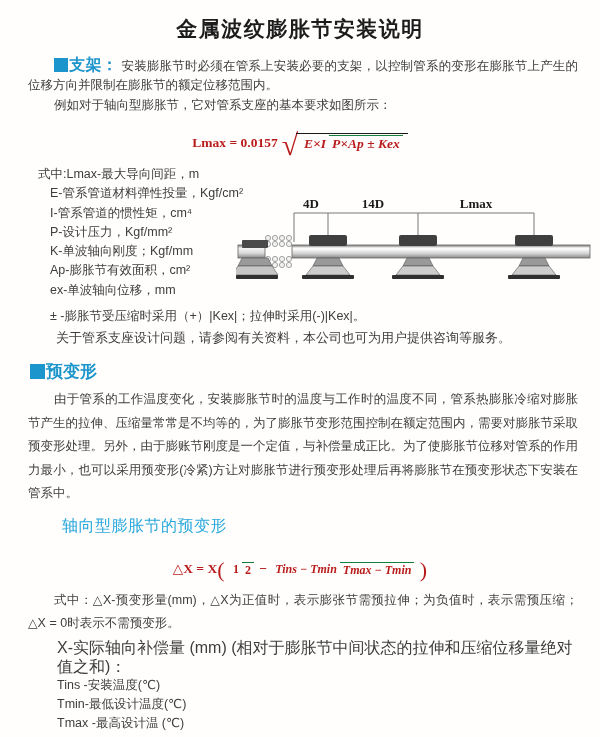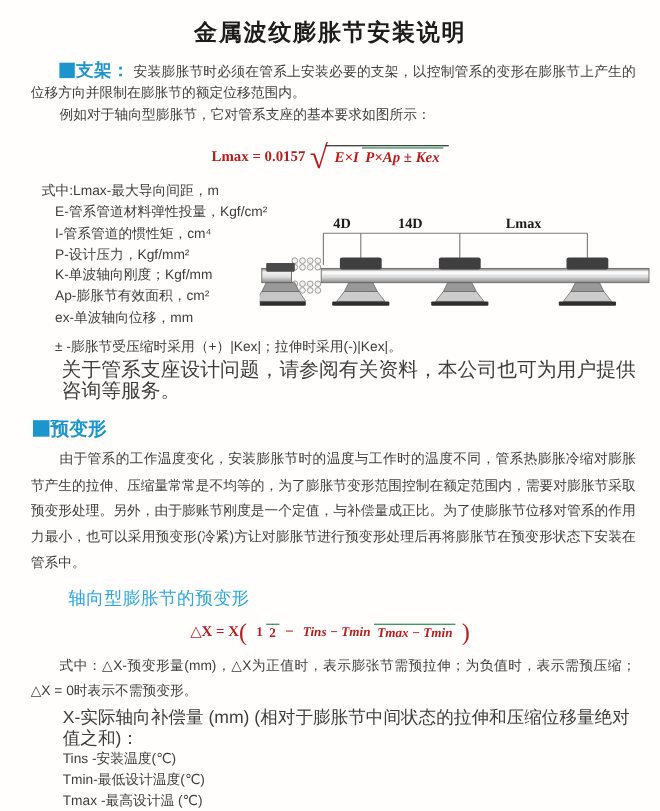--- a/index.html
+++ b/index.html
@@ -32,32 +32,32 @@
     text-align:center;font-size:13.5px;
   }
   .f1{margin-top:9px;height:38px;display:flex;align-items:center;justify-content:center;}
   .sqrt-sign{font-size:30px;font-weight:normal;line-height:1;margin:4px -2px 0 4px;}
   .sqrt-body{display:inline-block;border-top:1.5px solid #1a1a1a;padding:1px 5px 0 5px;}
   .vfrac{display:inline-flex;flex-direction:row;align-items:center;vertical-align:middle;line-height:1.25;}
   .vfrac .bot{border-top:1px solid #15803d;padding:0 3px;}
   .vfrac .top{padding:0 3px;}
   .ital{font-style:italic;}
   .bigparen{font-size:22px;font-weight:normal;vertical-align:middle;line-height:1;}
-  .f2{margin-top:9px;}
+  .f2{margin-top:22px;}
   .f2 .vfrac{font-size:12px;margin:0 2px;}
 
   
   .twocol{position:relative;margin:3px 0 0 38px;height:140px;}
   .defs{width:235px;font-size:12.5px;line-height:19.3px;}
   .defs .defline{padding-left:12px;}
   .defs .defline:first-child{padding-left:0;}
   .diagram{position:absolute;left:198px;top:30px;width:360px;height:104px;}
 
   .pm-line{margin:2px 20px 0 50px;font-size:12.5px;line-height:19px;}
-  .note-line{margin:2px 20px 0 56px;font-size:18px;line-height:19px;}
+  .note-line{margin:2px 20px 0 56px;font-size:13px;line-height:19px;}
 
   .h2{
     margin:13px 0 0 30px;
     font-size:17px;font-weight:bold;color:#1b95cb;
   }
   .h2 .sq{width:15px;height:15px;vertical-align:-2px;}
 
   .p3{margin:5px 22px 0 28px;text-indent:26px;line-height:23.5px;}
 
   .h3{

